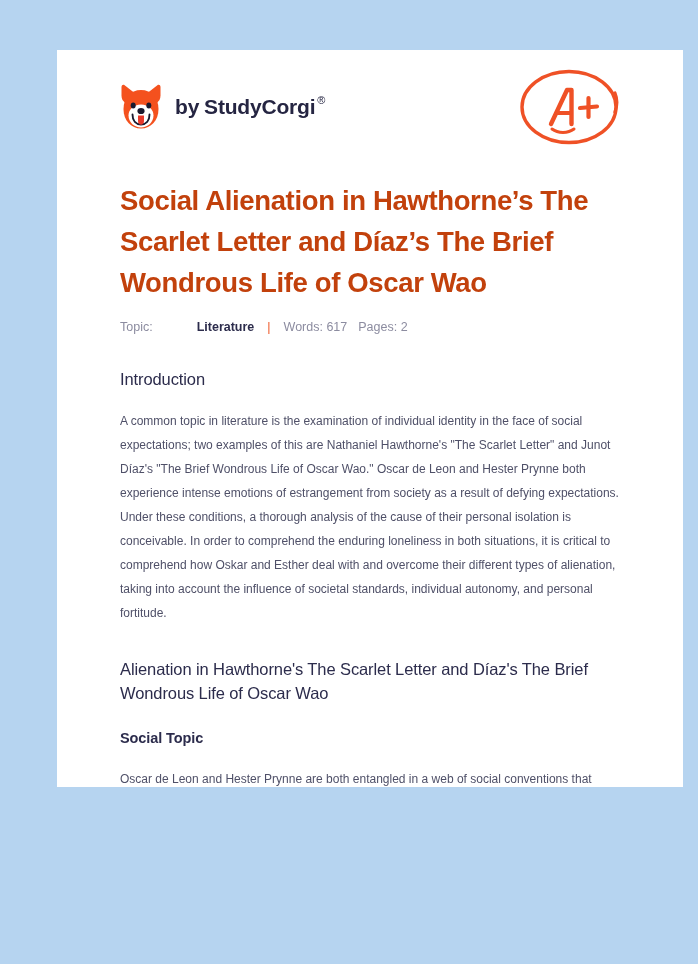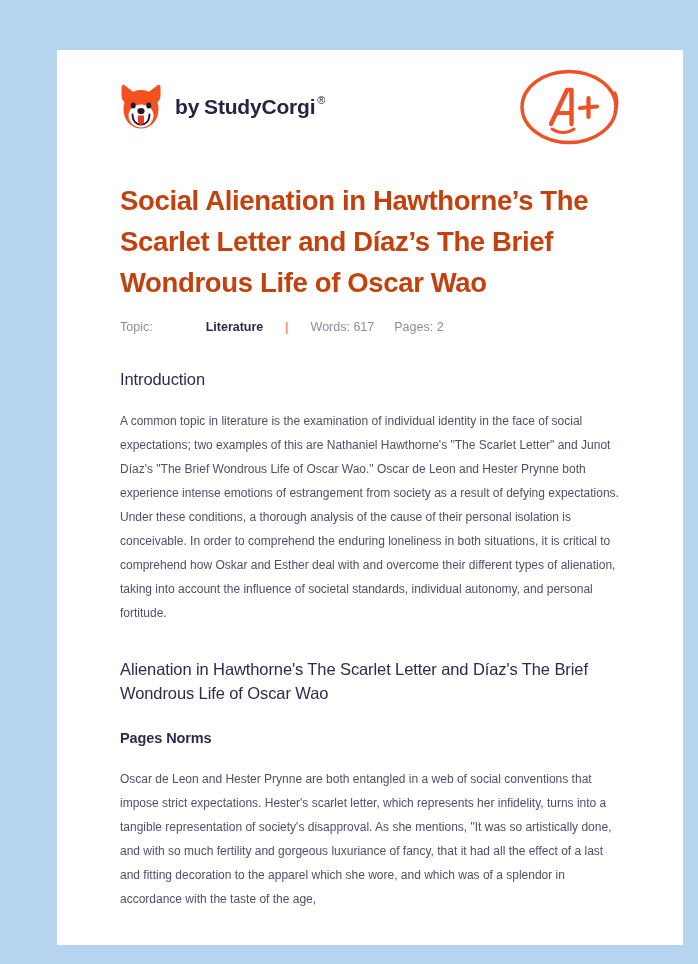--- a/index.html
+++ b/index.html
@@ -14,21 +14,21 @@
     background: #b6d4f0;
     font-family: "Liberation Sans", sans-serif;
     -webkit-font-smoothing: antialiased;
   }
 
   .page-sheet {
     position: absolute;
     left: 57px;
     top: 50px;
     width: 626px;
-    height: 895px;
+    height: 737px;
     background: #ffffff;
     overflow: hidden;
   }
 
   .sheet-inner {
     padding: 0 63px;
   }
 
   
   .doc-header {
@@ -90,21 +90,20 @@
   }
 
   
   .doc-meta {
     margin-top: 17px;
     font-size: 12.5px;
     color: #8c8ca0;
     display: flex;
     align-items: center;
     white-space: nowrap;
-    gap: 9px;
   }
   .meta-label { color: #8c8ca0; }
   .meta-topic-value {
     color: #2c2c4c;
     font-weight: 700;
     margin-left: 4px;
     padding-left: 40px;
   }
   .meta-sep {
     color: #ef5a2a;
@@ -198,17 +197,17 @@
       <span class="meta-sep">|</span>
       <span class="meta-words">Words: 617</span>
       <span class="meta-pages">Pages: 2</span>
     </div>
 
     <h2 class="sec-h2 intro-h2">Introduction</h2>
     <p class="body-text">A common topic in literature is the examination of individual identity in the face of social expectations; two examples of this are Nathaniel Hawthorne's "The Scarlet Letter" and Junot Díaz's "The Brief Wondrous Life of Oscar Wao." Oscar de Leon and Hester Prynne both experience intense emotions of estrangement from society as a result of defying expectations. Under these conditions, a thorough analysis of the cause of their personal isolation is conceivable. In order to comprehend the enduring loneliness in both situations, it is critical to comprehend how Oskar and Esther deal with and overcome their different types of alienation, taking into account the influence of societal standards, individual autonomy, and personal fortitude.</p>
 
     <h2 class="sec-h2">Alienation in Hawthorne's The Scarlet Letter and Díaz's The Brief Wondrous Life of Oscar Wao</h2>
 
-    <h3 class="sec-h3">Pages Norms</h3>
+    <h3 class="sec-h3">Social Topic</h3>
     <p class="body-text">Oscar de Leon and Hester Prynne are both entangled in a web of social conventions that impose strict expectations. Hester's scarlet letter, which represents her infidelity, turns into a tangible representation of society's disapproval. As she mentions, "It was so artistically done, and with so much fertility and gorgeous luxuriance of fancy, that it had all the effect of a last and fitting decoration to the apparel which she wore, and which was of a splendor in accordance with the taste of the age,</p>
 
   </div>
 </div>
 
 </body></html>

